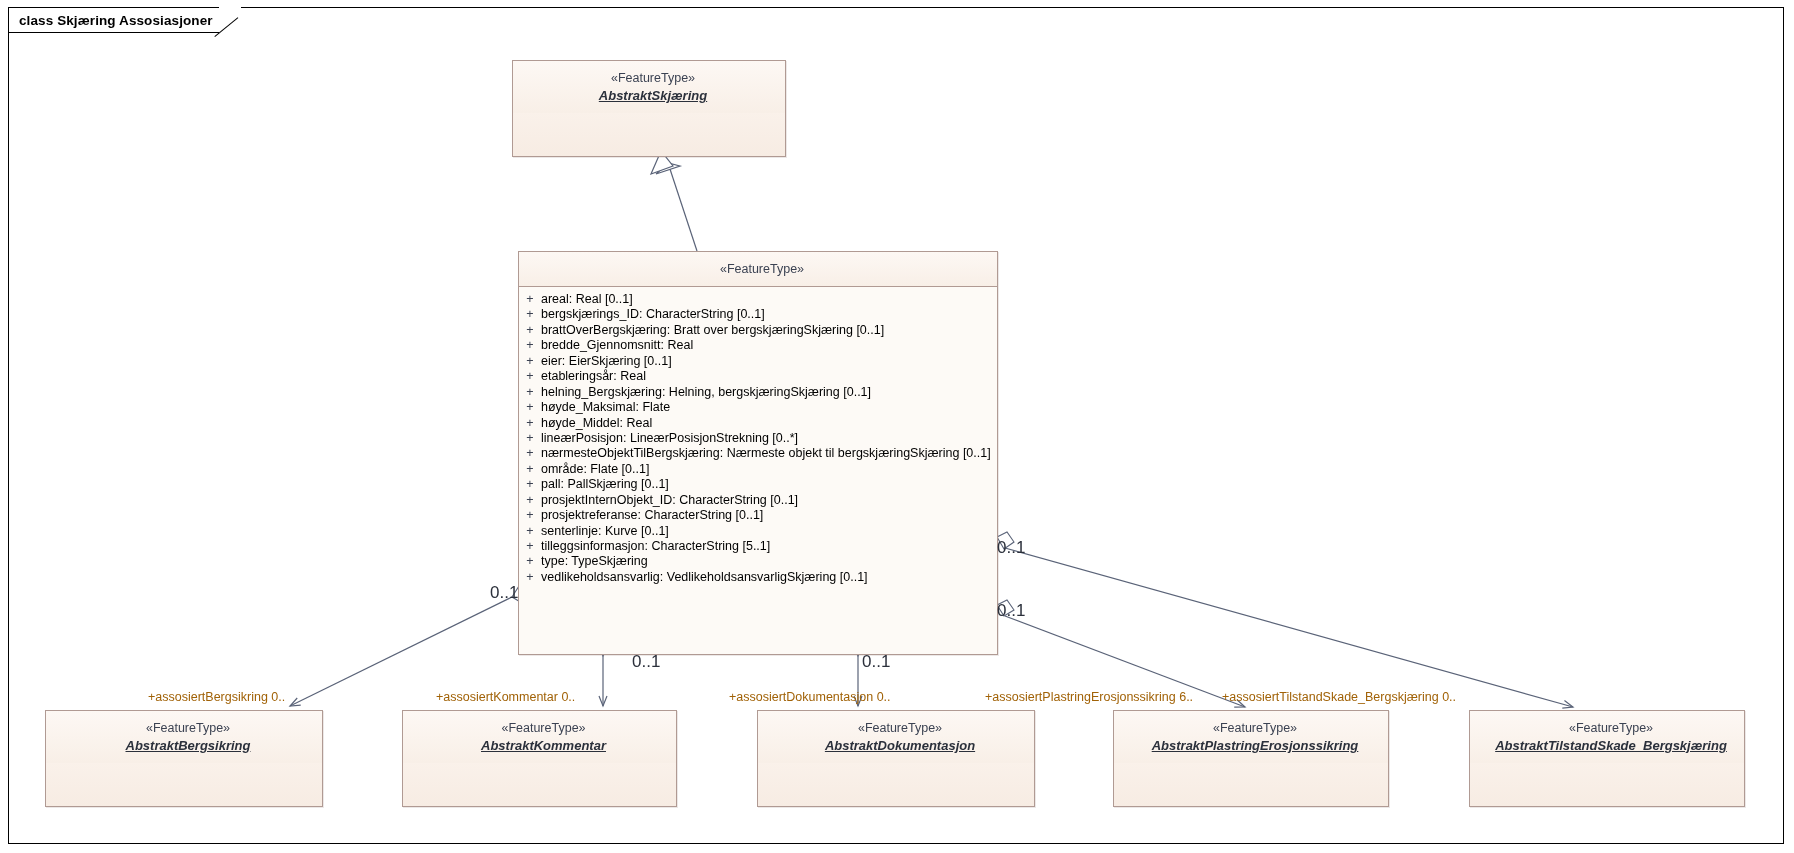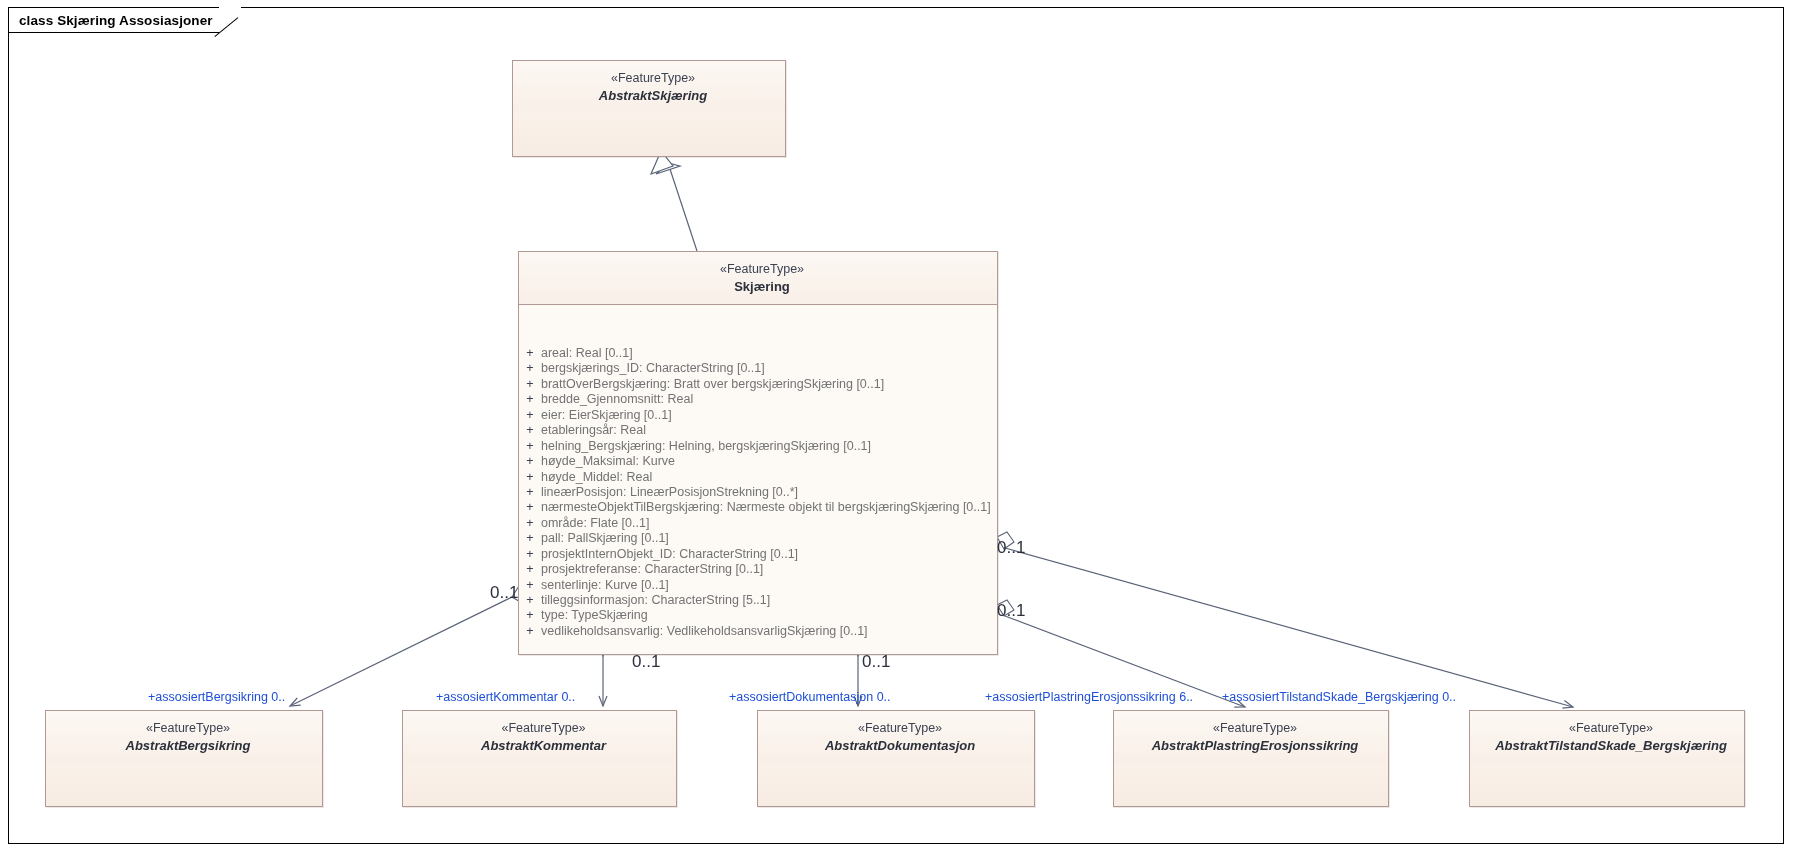--- a/index.html
+++ b/index.html
@@ -114,20 +114,21 @@
     color: #3b4252;
     line-height: 17px;
     white-space: nowrap;
   }
   .class-name {
     font-size: 13px;
     font-weight: bold;
     color: #2b303b;
     line-height: 18px;
     white-space: nowrap;
+    text-decoration: underline;
   }
   .class-name.italic {
     font-style: italic;
   }
 
   .uml-attrs {
     padding: 5px 0 6px 0;
     background: #fdfaf6;
   }
   .attr-row {
@@ -140,30 +141,29 @@
   }
   .attr-vis {
     width: 22px;
     min-width: 22px;
     text-align: center;
     font-size: 12.5px;
     color: #3b4252;
   }
   .attr-text {
     font-size: 12.5px;
-    color: #737373;
-    white-space: nowrap;
-    margin-top: 36px;
+    color: #000000;
+    white-space: nowrap;
   }
 
   
   .edge-label {
     position: absolute;
     font-size: 12.5px;
-    color: #1d4ed8;
+    color: #a16207;
     white-space: nowrap;
     background: transparent;
     z-index: 3;
     line-height: 14px;
   }
   .mult-label {
     position: absolute;
     font-size: 17px;
     color: #2b303b;
     white-space: nowrap;
@@ -226,21 +226,20 @@
   <div class="uml-class" style="left:512px; top:60px; width:274px; height:97px;">
     <div class="uml-head">
       <div class="stereotype">«FeatureType»</div>
       <div class="class-name italic">AbstraktSkjæring</div>
     </div>
   </div>
 
   <div class="uml-class with-attrs" style="left:518px; top:251px; width:480px; height:404px;">
     <div class="uml-head">
       <div class="stereotype">«FeatureType»</div>
-      <div class="class-name">Skjæring</div>
     </div>
     <div class="uml-attrs" id="skjaering-attrs">
         <div class="attr-row">
           <span class="attr-vis">+</span>
           <span class="attr-text">areal: Real [0..1]</span>
         </div>
         <div class="attr-row">
           <span class="attr-vis">+</span>
           <span class="attr-text">bergskjærings_ID: CharacterString [0..1]</span>
         </div>
@@ -259,21 +258,21 @@
         <div class="attr-row">
           <span class="attr-vis">+</span>
           <span class="attr-text">etableringsår: Real</span>
         </div>
         <div class="attr-row">
           <span class="attr-vis">+</span>
           <span class="attr-text">helning_Bergskjæring: Helning, bergskjæringSkjæring [0..1]</span>
         </div>
         <div class="attr-row">
           <span class="attr-vis">+</span>
-          <span class="attr-text">høyde_Maksimal: Kurve</span>
+          <span class="attr-text">høyde_Maksimal: Flate</span>
         </div>
         <div class="attr-row">
           <span class="attr-vis">+</span>
           <span class="attr-text">høyde_Middel: Real</span>
         </div>
         <div class="attr-row">
           <span class="attr-vis">+</span>
           <span class="attr-text">lineærPosisjon: LineærPosisjonStrekning [0..*]</span>
         </div>
         <div class="attr-row">

